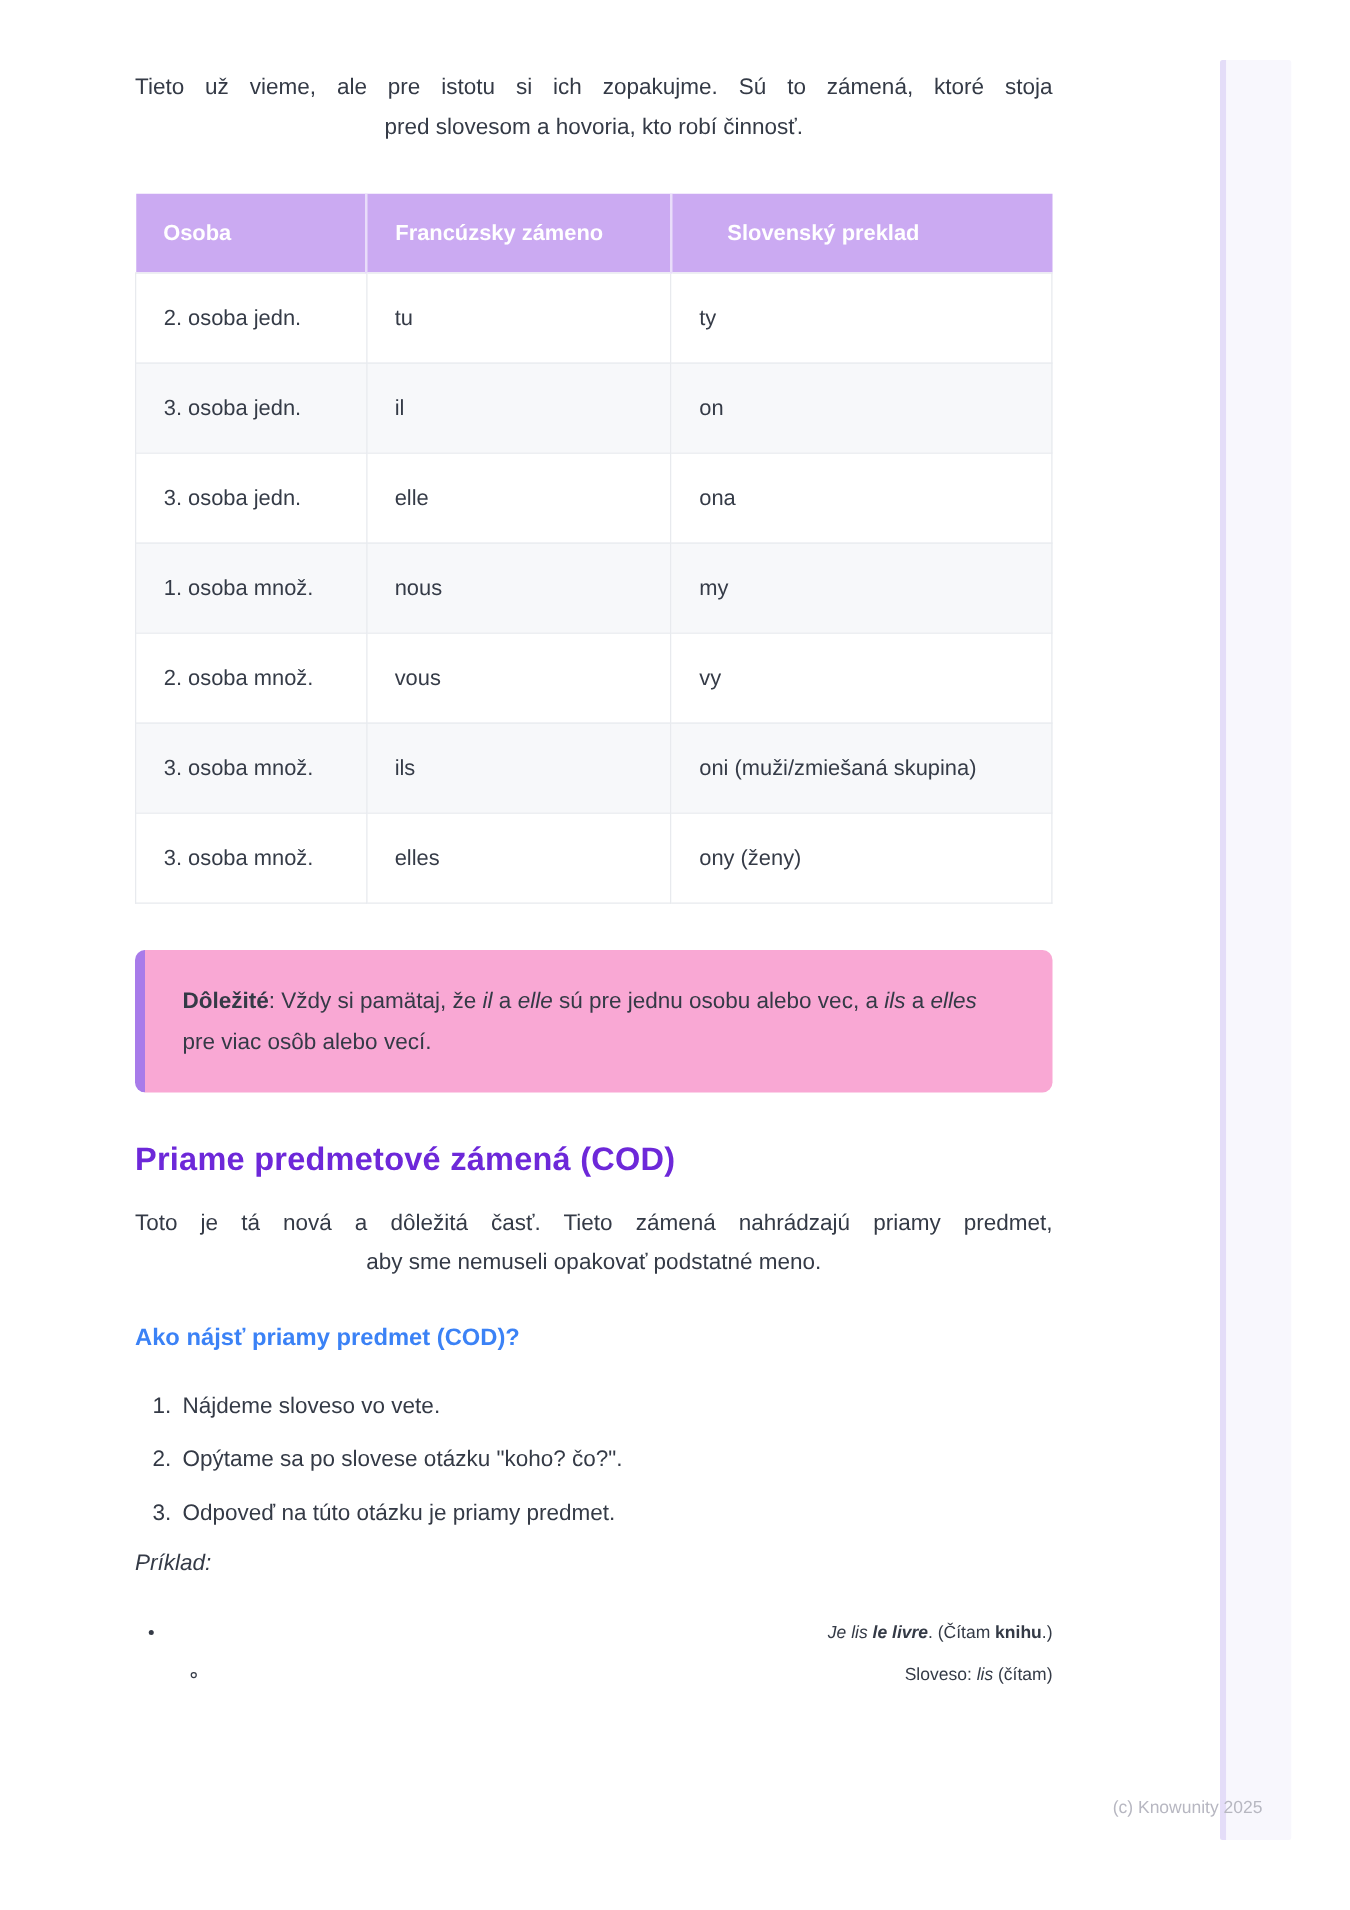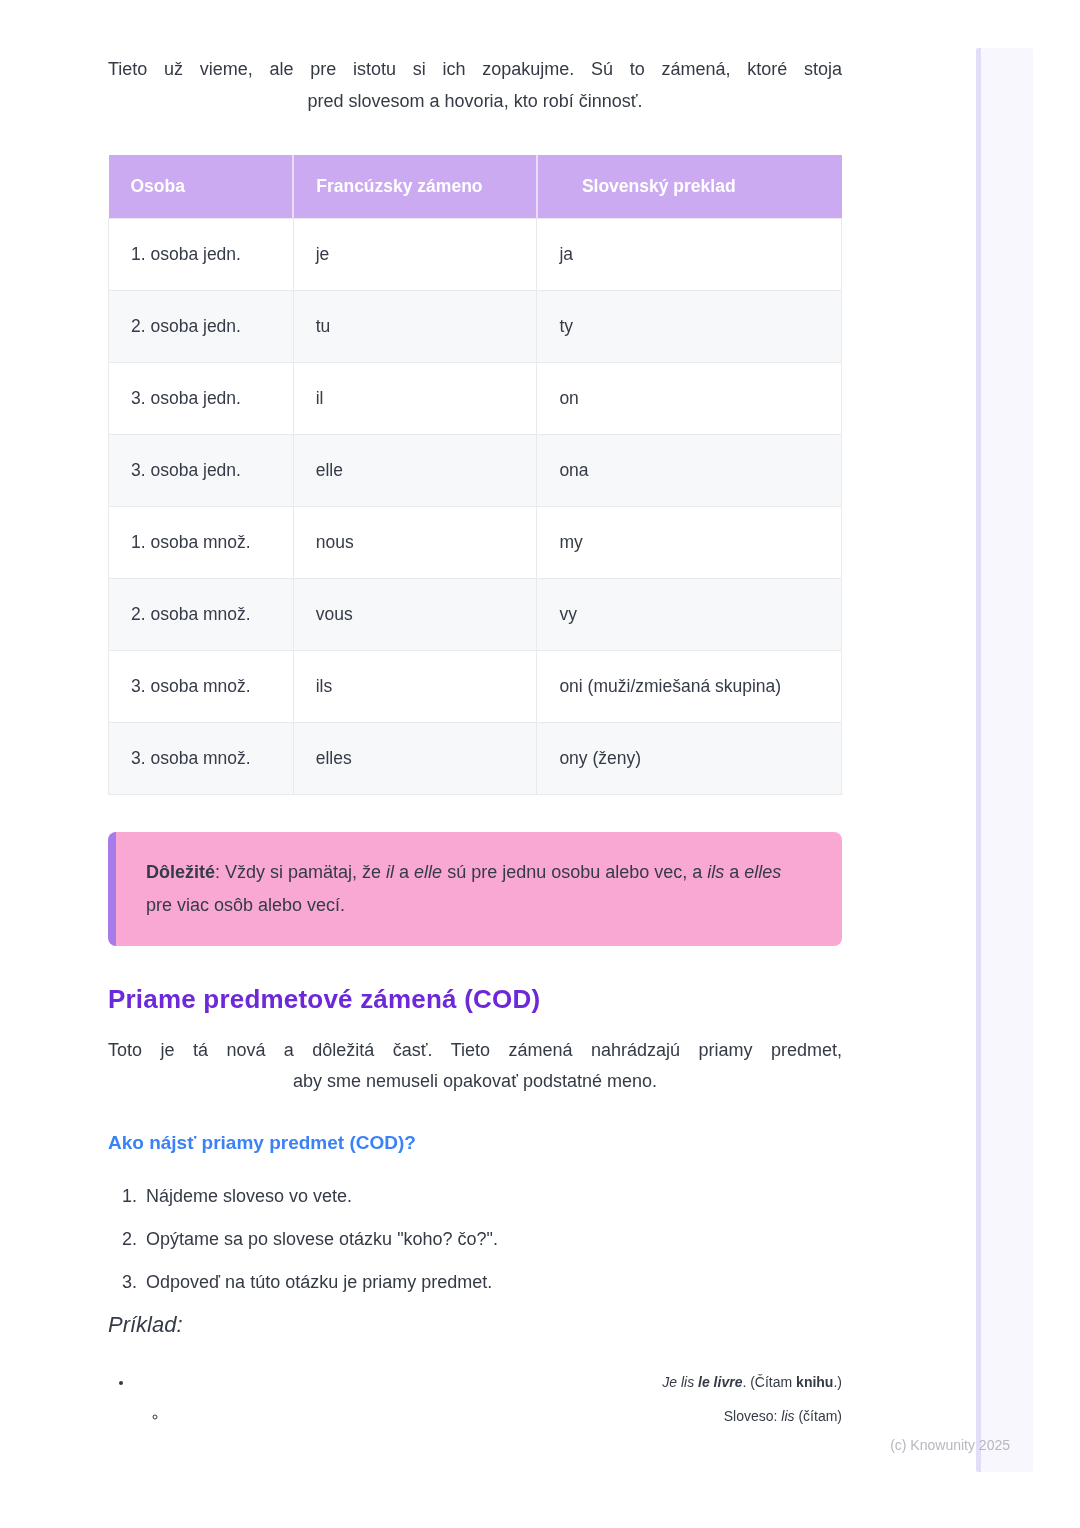--- a/index.html
+++ b/index.html
@@ -94,21 +94,21 @@
     margin-top: 28px;
     padding-left: 34px;
     list-style: decimal;
     font-size: 18px;
   }
   ol.steps li { margin-bottom: 15px; line-height: 28px; padding-left: 4px; }
 
   .example-label {
     margin-top: 16px;
     font-style: italic;
-    font-size: 22px;
+    font-size: 18px;
     color: #343a46;
   }
   ul.example-list {
     margin-top: 30px;
     padding-left: 26px;
     list-style: disc;
     font-size: 14px;
     text-align: right;
   }
   ul.example-list > li { line-height: 28px; padding-left: 8px; }
@@ -148,25 +148,20 @@
       </colgroup>
     <thead>
       <tr>
         <th>Osoba</th>
         <th>Francúzsky zámeno</th>
         <th>Slovenský preklad</th>
       </tr>
     </thead>
     <tbody>
         <tr>
-          <td>1. osoba jedn.</td>
-          <td>je</td>
-          <td>ja</td>
-        </tr>
-        <tr>
           <td>2. osoba jedn.</td>
           <td>tu</td>
           <td>ty</td>
         </tr>
         <tr>
           <td>3. osoba jedn.</td>
           <td>il</td>
           <td>on</td>
         </tr>
         <tr>

